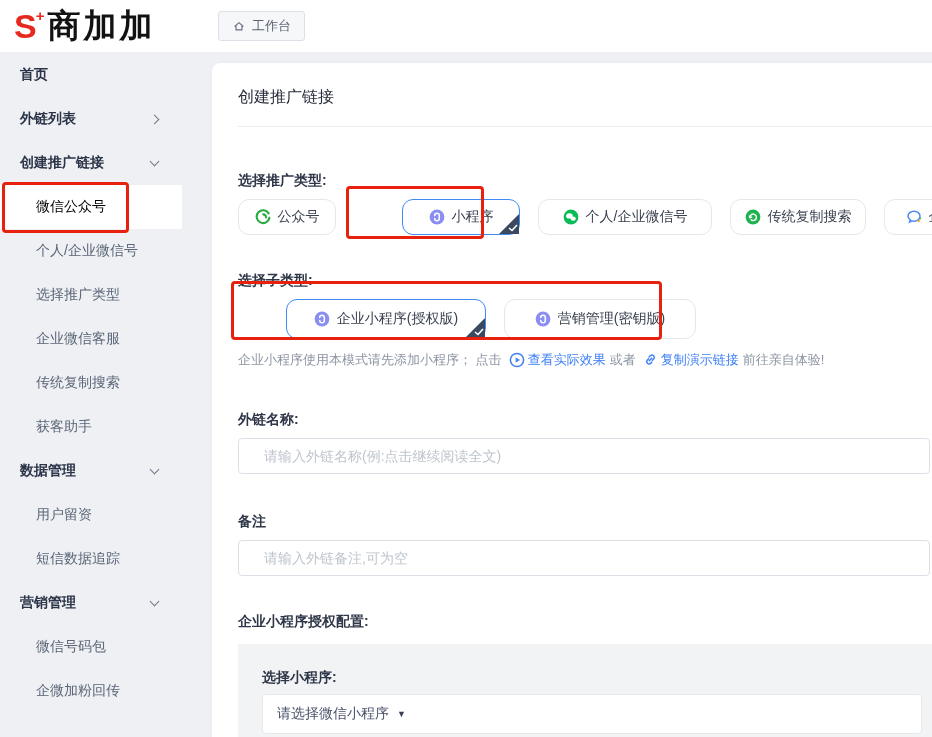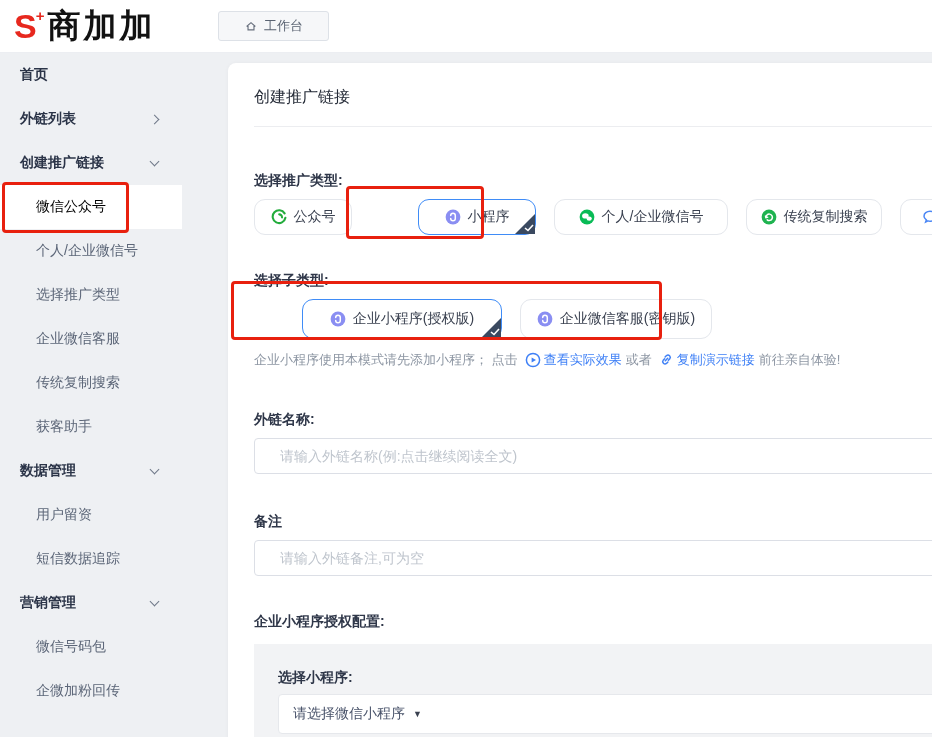--- a/index.html
+++ b/index.html
@@ -6,25 +6,25 @@
   html,body { width:932px; height:737px; overflow:hidden; background:#fff;
     font-family:"Liberation Sans","DejaVu Sans",sans-serif; }
   .page { position:relative; width:932px; height:737px; }
 
   
   .topbar { height:53px; display:flex; align-items:center; background:#fff; border-bottom:1px solid #eceef2; }
   .logo { width:182px; flex:none; padding-left:14px; display:flex; align-items:flex-start; }
   .logo-s { color:#e7281e; font-size:34px; font-weight:800; line-height:34px; }
   .logo-plus { color:#e7281e; font-size:15px; font-weight:800; line-height:15px; margin:-1px 0 0 -1px; }
   .logo-name { color:#121212; font-size:33px; font-weight:700; line-height:34px; letter-spacing:3px; margin-left:3px; }
-  .workbench-tab { margin-left:36px; height:30px; padding:0 25px; background:#f6f7f9; border:1px solid #dde1e7;
+  .workbench-tab { margin-left:36px; height:30px; padding:0 13px; background:#f6f7f9; border:1px solid #dde1e7;
     border-radius:3px; display:flex; align-items:center; gap:6px; color:#5a6372; font-size:13px; cursor:pointer; }
 
   
-  .app { display:flex; height:684px; background:#eef0f3;gap:16px; }
+  .app { display:flex; height:684px; background:#eef0f3; }
   .sidebar { width:182px; flex:none; }
   .menu-item { height:44px; display:flex; align-items:center; font-size:14px; position:relative; cursor:pointer; }
   .menu-root { padding-left:20px; font-weight:700; color:#2b3448; }
   .menu-sub  { padding-left:36px; color:#5c6678; }
   .menu-active { background:#fff; color:#000000; }
   .chev { position:absolute; right:24px; width:7px; height:7px;
     border-right:1.6px solid #6f7888; border-bottom:1.6px solid #6f7888; }
   .chev-right { transform:rotate(-45deg); }
   .chev-down  { transform:rotate(45deg); margin-top:-4px; }
 
@@ -212,21 +212,21 @@
               <svg width="10" height="8" viewBox="0 0 10 8">
                   <path d="M1 4 L4 6.5 L9 1" stroke="#fff" stroke-width="1.6" fill="none"></path>
                 </svg>
             </span>
           </div>
           <div class="type-btn sub-btn sw2">
             <svg class="icon16" width="16" height="16" viewBox="0 0 16 16">
               <circle cx="8" cy="8" r="7.4" fill="#8a8ef2"></circle>
               <path d="M5.7 6.5 a2.3 2.3 0 0 1 4.6 0 v3 a2.3 2.3 0 0 1 -4.6 0" fill="none" stroke="#fff" stroke-width="1.5" stroke-linecap="round"></path>
             </svg>
-            <span>企业微信客服(密钥版)</span>
+            <span>营销管理(密钥版)</span>
           </div>
         </div>
 
         <div class="hint">
           <span>企业小程序使用本模式请先添加小程序； 点击</span>
           <span class="link gap">
             <svg class="icon16" width="16" height="16" viewBox="0 0 16 16">
               <circle cx="8" cy="8" r="6.6" fill="none" stroke="#3f80f6" stroke-width="1.5"></circle>
               <path d="M6.6 5.4 L11 8 L6.6 10.6 Z" fill="#3f80f6"></path>
             </svg>

